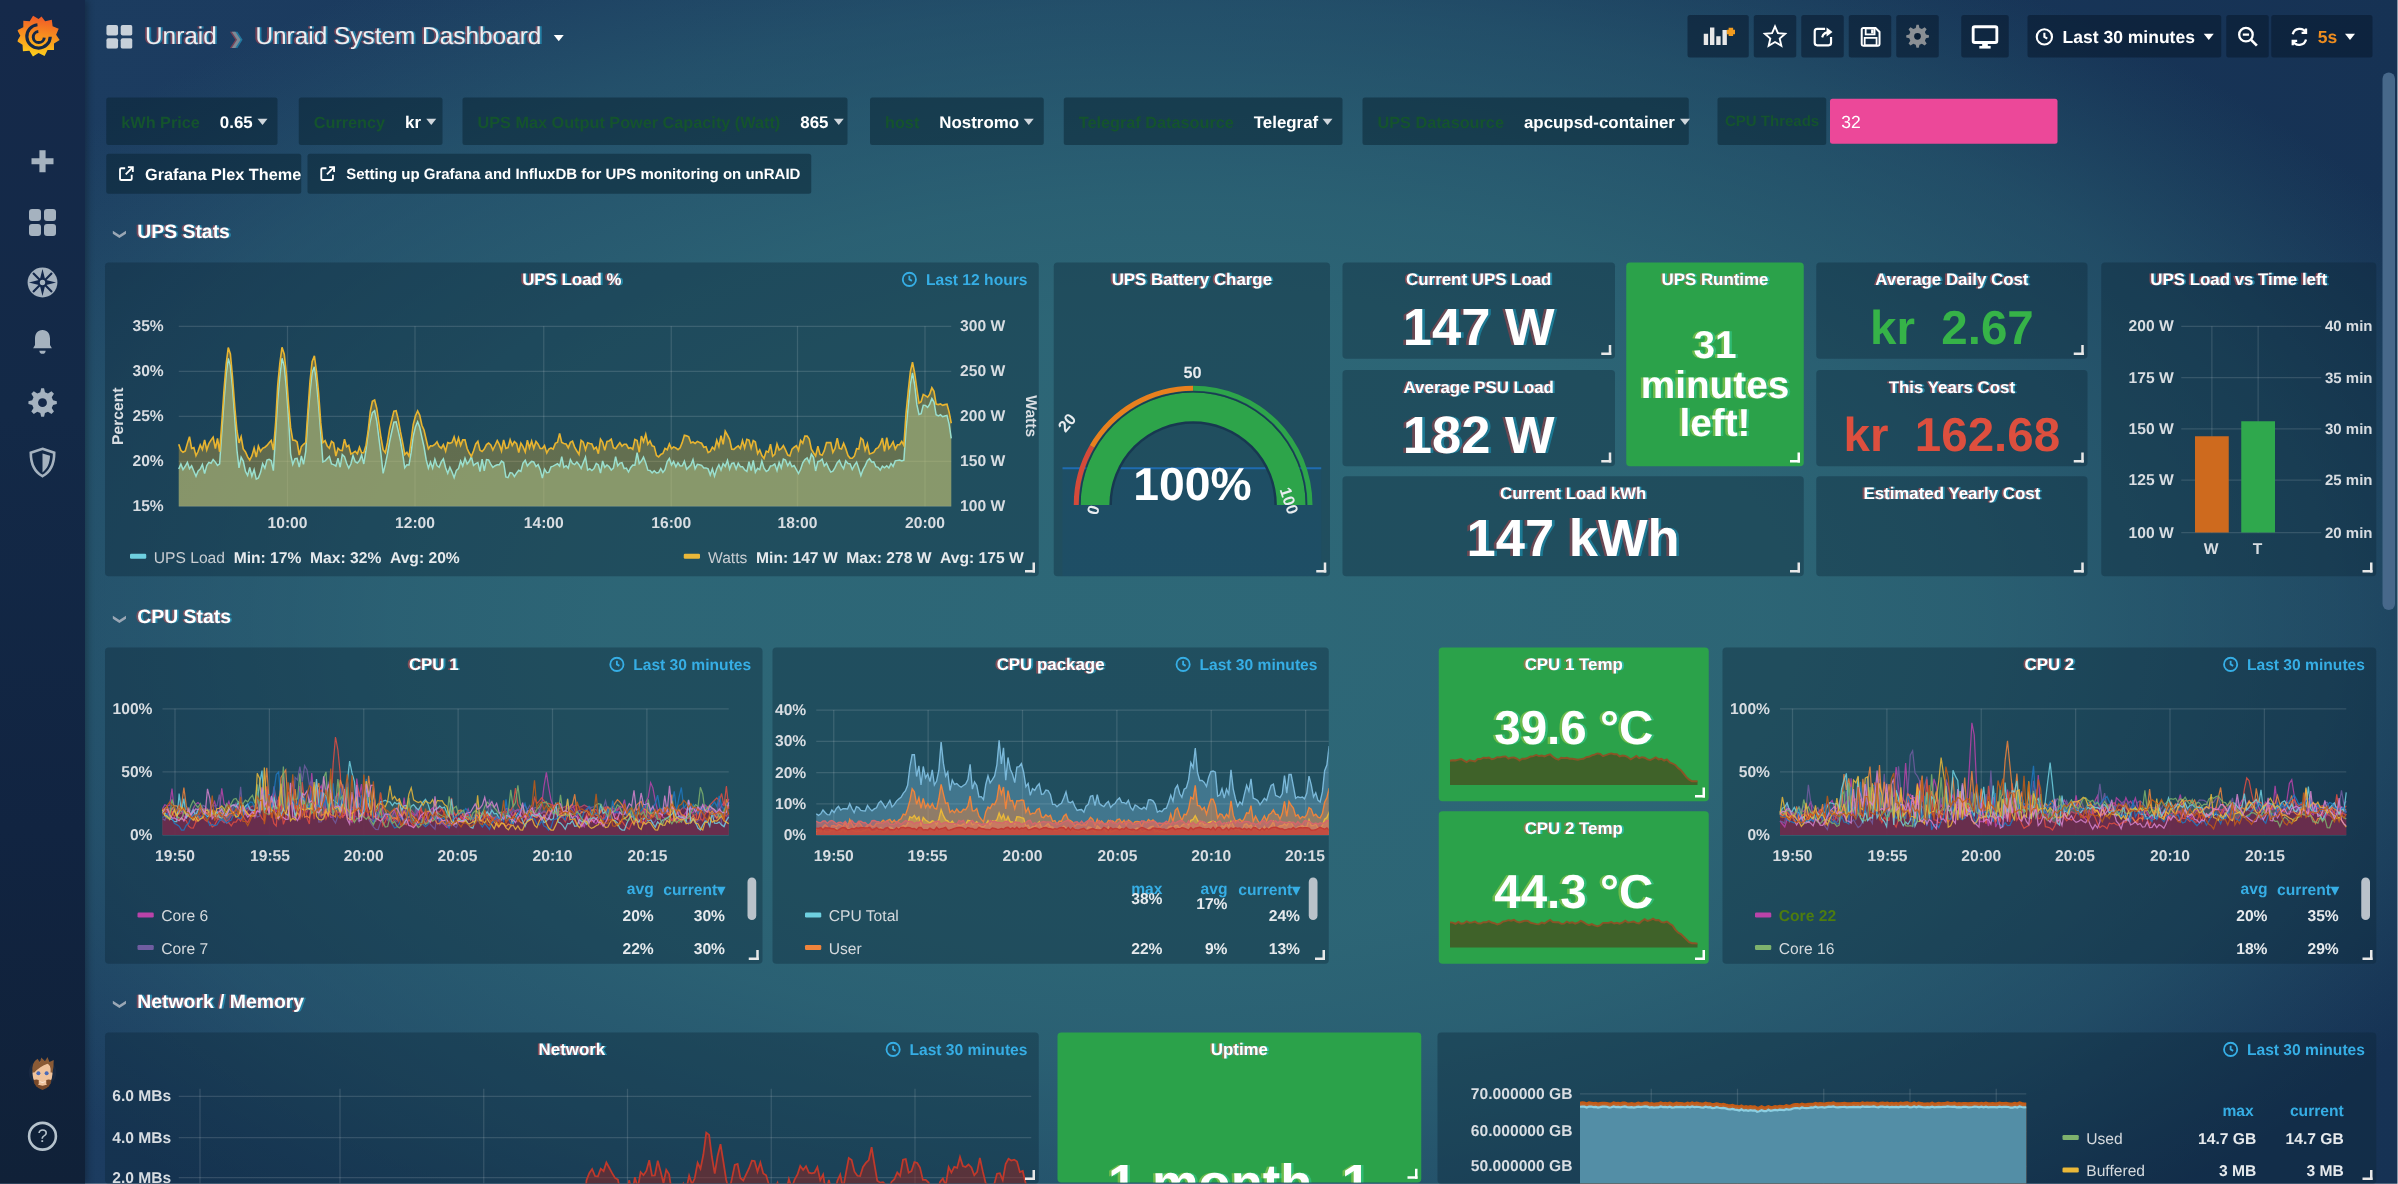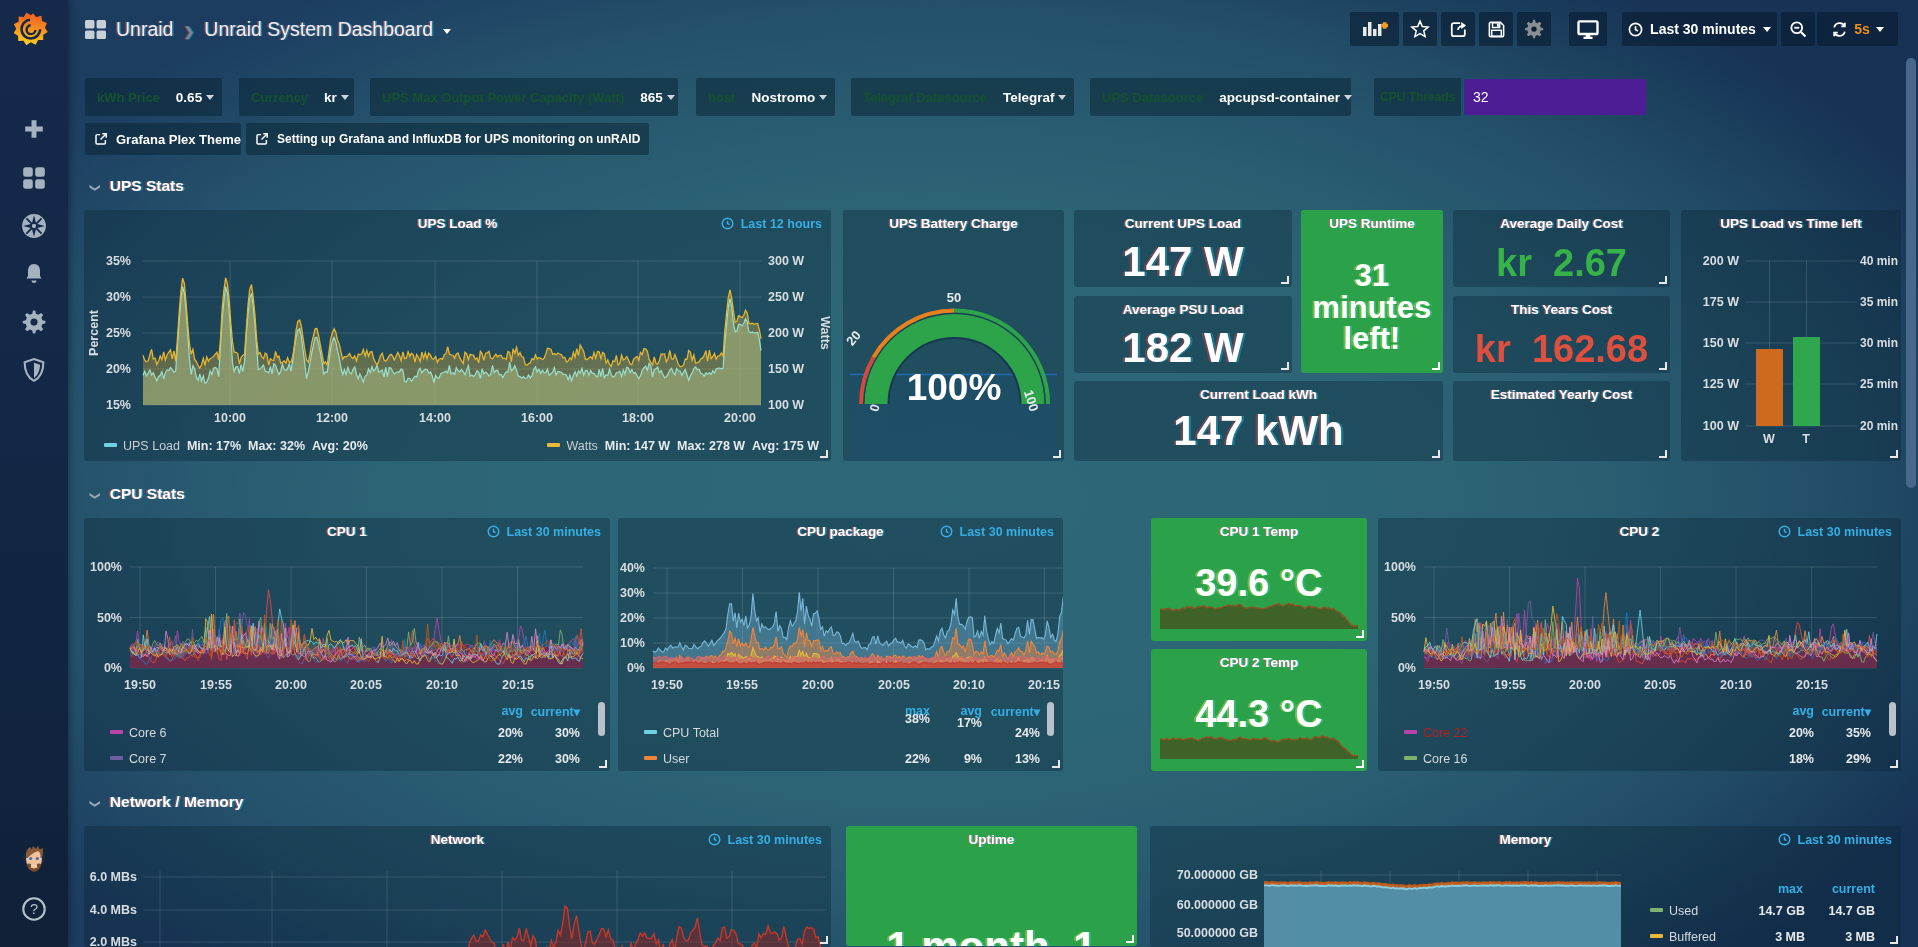--- a/index.html
+++ b/index.html
@@ -191,21 +191,21 @@
     <span class="vlab">Telegraf Datasource</span>
     <span class="vval">Telegraf <span class="caret"></span></span>
   </div>
 <div class="vbox" style="left:1090px;top:78px;width:261px;">
     <span class="vlab">UPS Datasource</span>
     <span class="vval">apcupsd-container <span class="caret"></span></span>
   </div>
 <div class="vbox" style="left:1374px;top:78px;width:87px;padding:0 6px;">
     <span class="vlab" style="font-size:12px;">CPU Threads</span>
   </div>
-<div style="position:absolute;left:1464px;top:79px;width:182px;height:36px;background:#4c1d95;border-radius:2px;color:#fff;font-size:14px;display:flex;align-items:center;padding-left:9px;">32</div>
+<div style="position:absolute;left:1464px;top:79px;width:182px;height:36px;background:#ec4899;border-radius:2px;color:#fff;font-size:14px;display:flex;align-items:center;padding-left:9px;">32</div>
 <div class="lbox" style="left:85px;top:123px;width:156px;"><svg width="14" height="14" viewBox="0 0 16 16">
       <path d="M7 3 H3.5 A1.2 1.2 0 0 0 2.3 4.2 V12.5 A1.2 1.2 0 0 0 3.5 13.7 H11.8 A1.2 1.2 0 0 0 13 12.5 V9" fill="none" stroke="#fff" stroke-width="1.7"></path>
       <path d="M9.5 2 H14 V6.5" fill="none" stroke="#fff" stroke-width="1.7"></path>
       <path d="M14 2 L7.5 8.5" fill="none" stroke="#fff" stroke-width="1.7"></path>
     </svg> Grafana Plex Theme</div>
 <div class="lbox" style="left:246px;top:123px;width:403px;font-size:12px;"><svg width="14" height="14" viewBox="0 0 16 16">
       <path d="M7 3 H3.5 A1.2 1.2 0 0 0 2.3 4.2 V12.5 A1.2 1.2 0 0 0 3.5 13.7 H11.8 A1.2 1.2 0 0 0 13 12.5 V9" fill="none" stroke="#fff" stroke-width="1.7"></path>
       <path d="M9.5 2 H14 V6.5" fill="none" stroke="#fff" stroke-width="1.7"></path>
       <path d="M14 2 L7.5 8.5" fill="none" stroke="#fff" stroke-width="1.7"></path>
     </svg> Setting up Grafana and InfluxDB for UPS monitoring on unRAID</div>
@@ -502,21 +502,21 @@
         <text x="56" y="171.0" class="ax" text-anchor="middle">19:50</text>
         <text x="132" y="171.0" class="ax" text-anchor="middle">19:55</text>
         <text x="207" y="171.0" class="ax" text-anchor="middle">20:00</text>
         <text x="282" y="171.0" class="ax" text-anchor="middle">20:05</text>
         <text x="358" y="171.0" class="ax" text-anchor="middle">20:10</text>
         <text x="434" y="171.0" class="ax" text-anchor="middle">20:15</text>
       </svg></div>
     <div style="position:absolute;left:26px;right:30px;top:186px;height:64px;">
       <div class="lh" style="position:absolute;right:57px;top:0;">avg</div>
       <div class="lh" style="position:absolute;right:0px;top:0;">current▾</div>
-      <div class="leg" style="left:0;top:22px;font-weight:normal;color:#b91c1c;"><span class="sw" style="background:#BA43A9;"></span>Core 22</div>
+      <div class="leg" style="left:0;top:22px;font-weight:bold;color:#4d7c0f;"><span class="sw" style="background:#BA43A9;"></span>Core 22</div>
       <div class="leg" style="right:57px;top:22px;">20%</div>
       <div class="leg" style="right:0px;top:22px;">35%</div>
       <div class="leg" style="left:0;top:48px;font-weight:normal;color:#d4d9dd;"><span class="sw" style="background:#7EB26D;"></span>Core 16</div>
       <div class="leg" style="right:57px;top:48px;">18%</div>
       <div class="leg" style="right:0px;top:48px;">29%</div>
     </div>
     <div style="position:absolute;right:5px;top:184px;width:7px;height:34px;background:#b9c2ca;border-radius:4px;"></div>
   </div>
 <div class="panel" style="left:84px;top:826px;width:747px;height:121px;">
     <div class="pt">Network</div>
@@ -539,21 +539,20 @@
         <line x1="648" y1="45" x2="648" y2="121" class="gl"></line>
         <polygon points="59,160 59.0,148.7 61.3,148.7 63.6,148.7 65.8,148.7 68.1,148.7 70.4,148.7 72.7,148.7 75.0,148.7 77.2,148.7 79.5,148.7 81.8,148.7 84.1,148.7 86.4,148.7 88.7,148.7 90.9,148.7 93.2,148.7 95.5,148.7 97.8,148.7 100.1,148.7 102.3,148.7 104.6,148.7 106.9,148.7 109.2,148.7 111.5,148.7 113.7,148.7 116.0,148.7 118.3,148.7 120.6,148.7 122.9,148.7 125.1,148.7 127.4,148.7 129.7,148.7 132.0,148.7 134.3,148.7 136.6,148.7 138.8,148.7 141.1,148.7 143.4,148.7 145.7,148.7 148.0,148.7 150.2,148.7 152.5,148.7 154.8,148.7 157.1,148.7 159.4,148.7 161.6,148.7 163.9,148.7 166.2,148.7 168.5,148.7 170.8,148.7 173.0,148.7 175.3,148.7 177.6,148.7 179.9,148.7 182.2,148.7 184.5,148.7 186.7,148.7 189.0,148.7 191.3,148.7 193.6,148.7 195.9,148.7 198.1,148.7 200.4,148.7 202.7,148.7 205.0,148.7 207.3,148.7 209.5,148.7 211.8,148.7 214.1,148.7 216.4,148.7 218.7,148.7 220.9,148.7 223.2,148.7 225.5,148.7 227.8,148.7 230.1,148.7 232.4,148.7 234.6,148.7 236.9,148.7 239.2,148.7 241.5,148.7 243.8,148.7 246.0,148.7 248.3,148.7 250.6,148.7 252.9,148.7 255.2,148.7 257.4,148.7 259.7,148.7 262.0,148.7 264.3,148.7 266.6,148.7 268.8,148.7 271.1,148.7 273.4,148.7 275.7,148.7 278.0,148.7 280.3,148.7 282.5,148.7 284.8,148.7 287.1,148.7 289.4,148.7 291.7,148.7 293.9,148.7 296.2,148.7 298.5,148.7 300.8,148.7 303.1,148.7 305.3,148.7 307.6,148.7 309.9,148.7 312.2,148.7 314.5,148.7 316.7,148.7 319.0,148.7 321.3,148.7 323.6,148.7 325.9,148.7 328.2,148.7 330.4,147.9 332.7,146.0 335.0,142.1 337.3,136.5 339.6,131.7 341.8,131.1 344.1,135.0 346.4,140.7 348.7,145.2 351.0,147.5 353.2,148.2 355.5,148.2 357.8,148.2 360.1,148.2 362.4,148.2 364.6,148.2 366.9,148.2 369.2,148.2 371.5,148.2 373.8,148.2 376.1,148.2 378.3,148.2 380.6,148.2 382.9,148.2 385.2,118.2 387.5,112.3 389.7,109.2 392.0,114.8 394.3,115.2 396.6,108.9 398.9,110.9 401.1,104.0 403.4,108.2 405.7,112.5 408.0,116.3 410.3,117.7 412.5,128.1 414.8,125.2 417.1,130.1 419.4,118.2 421.7,129.8 423.9,115.7 426.2,124.3 428.5,111.7 430.8,114.1 433.1,110.7 435.4,102.2 437.6,114.4 439.9,114.3 442.2,102.5 444.5,111.2 446.8,120.6 449.0,109.8 451.3,113.4 453.6,128.7 455.9,125.5 458.2,130.6 460.4,127.3 462.7,121.0 465.0,125.7 467.3,114.5 469.6,121.4 471.8,116.6 474.1,104.2 476.4,109.0 478.7,97.6 481.0,80.1 483.3,81.9 485.5,99.4 487.8,112.9 490.1,98.8 492.4,89.3 494.7,103.4 496.9,117.6 499.2,127.1 501.5,117.1 503.8,106.0 506.1,105.2 508.3,116.4 510.6,118.4 512.9,113.5 515.2,108.8 517.5,102.6 519.7,102.8 522.0,111.3 524.3,104.1 526.6,112.7 528.9,114.2 531.2,122.0 533.4,121.7 535.7,124.7 538.0,120.2 540.3,131.1 542.6,123.5 544.8,127.7 547.1,117.2 549.4,124.4 551.7,117.6 554.0,113.6 556.2,106.8 558.5,110.0 560.8,107.0 563.1,112.1 565.4,112.6 567.6,112.1 569.9,107.6 572.2,118.1 574.5,113.6 576.8,128.2 579.1,117.9 581.3,127.0 583.6,129.1 585.9,118.7 588.2,113.7 590.5,124.8 592.7,112.7 595.0,100.4 597.3,102.1 599.6,111.4 601.9,114.6 604.1,114.8 606.4,107.5 608.7,104.3 611.0,102.0 613.3,91.8 615.5,105.2 617.8,118.6 620.1,120.1 622.4,119.7 624.7,122.0 627.0,126.7 629.2,119.5 631.5,117.3 633.8,111.9 636.1,114.7 638.4,101.8 640.6,101.2 642.9,112.2 645.2,110.9 647.5,103.7 649.8,104.4 652.0,108.1 654.3,117.9 656.6,117.9 658.9,120.0 661.2,129.0 663.4,128.2 665.7,127.9 668.0,119.5 670.3,116.8 672.6,122.5 674.9,107.7 677.1,112.1 679.4,107.5 681.7,108.3 684.0,99.5 686.3,106.8 688.5,107.6 690.8,105.6 693.1,108.0 695.4,114.2 697.7,111.5 699.9,100.3 702.2,110.9 704.5,120.4 706.8,122.8 709.1,124.6 711.3,121.7 713.6,113.0 715.9,112.6 718.2,118.2 720.5,105.3 722.8,101.0 725.0,102.4 727.3,101.7 729.6,103.3 731.9,111.7 734.2,110.8 736.4,120.3 738.7,127.4 741.0,125.7 741,160" fill="rgba(150,35,30,0.5)"></polygon>
         <polyline points="59.0,148.7 61.3,148.7 63.6,148.7 65.8,148.7 68.1,148.7 70.4,148.7 72.7,148.7 75.0,148.7 77.2,148.7 79.5,148.7 81.8,148.7 84.1,148.7 86.4,148.7 88.7,148.7 90.9,148.7 93.2,148.7 95.5,148.7 97.8,148.7 100.1,148.7 102.3,148.7 104.6,148.7 106.9,148.7 109.2,148.7 111.5,148.7 113.7,148.7 116.0,148.7 118.3,148.7 120.6,148.7 122.9,148.7 125.1,148.7 127.4,148.7 129.7,148.7 132.0,148.7 134.3,148.7 136.6,148.7 138.8,148.7 141.1,148.7 143.4,148.7 145.7,148.7 148.0,148.7 150.2,148.7 152.5,148.7 154.8,148.7 157.1,148.7 159.4,148.7 161.6,148.7 163.9,148.7 166.2,148.7 168.5,148.7 170.8,148.7 173.0,148.7 175.3,148.7 177.6,148.7 179.9,148.7 182.2,148.7 184.5,148.7 186.7,148.7 189.0,148.7 191.3,148.7 193.6,148.7 195.9,148.7 198.1,148.7 200.4,148.7 202.7,148.7 205.0,148.7 207.3,148.7 209.5,148.7 211.8,148.7 214.1,148.7 216.4,148.7 218.7,148.7 220.9,148.7 223.2,148.7 225.5,148.7 227.8,148.7 230.1,148.7 232.4,148.7 234.6,148.7 236.9,148.7 239.2,148.7 241.5,148.7 243.8,148.7 246.0,148.7 248.3,148.7 250.6,148.7 252.9,148.7 255.2,148.7 257.4,148.7 259.7,148.7 262.0,148.7 264.3,148.7 266.6,148.7 268.8,148.7 271.1,148.7 273.4,148.7 275.7,148.7 278.0,148.7 280.3,148.7 282.5,148.7 284.8,148.7 287.1,148.7 289.4,148.7 291.7,148.7 293.9,148.7 296.2,148.7 298.5,148.7 300.8,148.7 303.1,148.7 305.3,148.7 307.6,148.7 309.9,148.7 312.2,148.7 314.5,148.7 316.7,148.7 319.0,148.7 321.3,148.7 323.6,148.7 325.9,148.7 328.2,148.7 330.4,147.9 332.7,146.0 335.0,142.1 337.3,136.5 339.6,131.7 341.8,131.1 344.1,135.0 346.4,140.7 348.7,145.2 351.0,147.5 353.2,148.2 355.5,148.2 357.8,148.2 360.1,148.2 362.4,148.2 364.6,148.2 366.9,148.2 369.2,148.2 371.5,148.2 373.8,148.2 376.1,148.2 378.3,148.2 380.6,148.2 382.9,148.2 385.2,118.2 387.5,112.3 389.7,109.2 392.0,114.8 394.3,115.2 396.6,108.9 398.9,110.9 401.1,104.0 403.4,108.2 405.7,112.5 408.0,116.3 410.3,117.7 412.5,128.1 414.8,125.2 417.1,130.1 419.4,118.2 421.7,129.8 423.9,115.7 426.2,124.3 428.5,111.7 430.8,114.1 433.1,110.7 435.4,102.2 437.6,114.4 439.9,114.3 442.2,102.5 444.5,111.2 446.8,120.6 449.0,109.8 451.3,113.4 453.6,128.7 455.9,125.5 458.2,130.6 460.4,127.3 462.7,121.0 465.0,125.7 467.3,114.5 469.6,121.4 471.8,116.6 474.1,104.2 476.4,109.0 478.7,97.6 481.0,80.1 483.3,81.9 485.5,99.4 487.8,112.9 490.1,98.8 492.4,89.3 494.7,103.4 496.9,117.6 499.2,127.1 501.5,117.1 503.8,106.0 506.1,105.2 508.3,116.4 510.6,118.4 512.9,113.5 515.2,108.8 517.5,102.6 519.7,102.8 522.0,111.3 524.3,104.1 526.6,112.7 528.9,114.2 531.2,122.0 533.4,121.7 535.7,124.7 538.0,120.2 540.3,131.1 542.6,123.5 544.8,127.7 547.1,117.2 549.4,124.4 551.7,117.6 554.0,113.6 556.2,106.8 558.5,110.0 560.8,107.0 563.1,112.1 565.4,112.6 567.6,112.1 569.9,107.6 572.2,118.1 574.5,113.6 576.8,128.2 579.1,117.9 581.3,127.0 583.6,129.1 585.9,118.7 588.2,113.7 590.5,124.8 592.7,112.7 595.0,100.4 597.3,102.1 599.6,111.4 601.9,114.6 604.1,114.8 606.4,107.5 608.7,104.3 611.0,102.0 613.3,91.8 615.5,105.2 617.8,118.6 620.1,120.1 622.4,119.7 624.7,122.0 627.0,126.7 629.2,119.5 631.5,117.3 633.8,111.9 636.1,114.7 638.4,101.8 640.6,101.2 642.9,112.2 645.2,110.9 647.5,103.7 649.8,104.4 652.0,108.1 654.3,117.9 656.6,117.9 658.9,120.0 661.2,129.0 663.4,128.2 665.7,127.9 668.0,119.5 670.3,116.8 672.6,122.5 674.9,107.7 677.1,112.1 679.4,107.5 681.7,108.3 684.0,99.5 686.3,106.8 688.5,107.6 690.8,105.6 693.1,108.0 695.4,114.2 697.7,111.5 699.9,100.3 702.2,110.9 704.5,120.4 706.8,122.8 709.1,124.6 711.3,121.7 713.6,113.0 715.9,112.6 718.2,118.2 720.5,105.3 722.8,101.0 725.0,102.4 727.3,101.7 729.6,103.3 731.9,111.7 734.2,110.8 736.4,120.3 738.7,127.4 741.0,125.7" fill="none" stroke="#c0392b" stroke-width="1.4"></polyline>
       </svg></div>
   </div>
 <div class="panel green" style="left:846px;top:826px;width:291px;height:120px;">
     <div class="pt">Uptime</div>
     <div class="bigv bigg" style="top:97px;font-size:42px;">1 month, 1</div>
   </div>
 <div class="panel" style="left:1150px;top:826px;width:751px;height:121px;">
-    <div class="pt">Memory</div>
     <div class="tr"><svg width="13" height="13" viewBox="0 0 16 16">
         <circle cx="8" cy="8" r="6.5" fill="none" stroke="#36aee5" stroke-width="1.8"></circle>
         <path d="M8 4.5 V8 L10.5 9.5" fill="none" stroke="#36aee5" stroke-width="1.8"></path>
       </svg> Last 30 minutes</div>
     <div style="position:absolute;left:0;top:0;"><svg width="751" height="121" viewBox="0 0 751 121">
         <line x1="114" y1="49" x2="471" y2="49" class="gl"></line>
         <text x="108" y="53" class="ax" text-anchor="end">70.000000 GB</text>
         <line x1="114" y1="79" x2="471" y2="79" class="gl"></line>
         <text x="108" y="83" class="ax" text-anchor="end">60.000000 GB</text>
         <line x1="114" y1="107" x2="471" y2="107" class="gl"></line>

